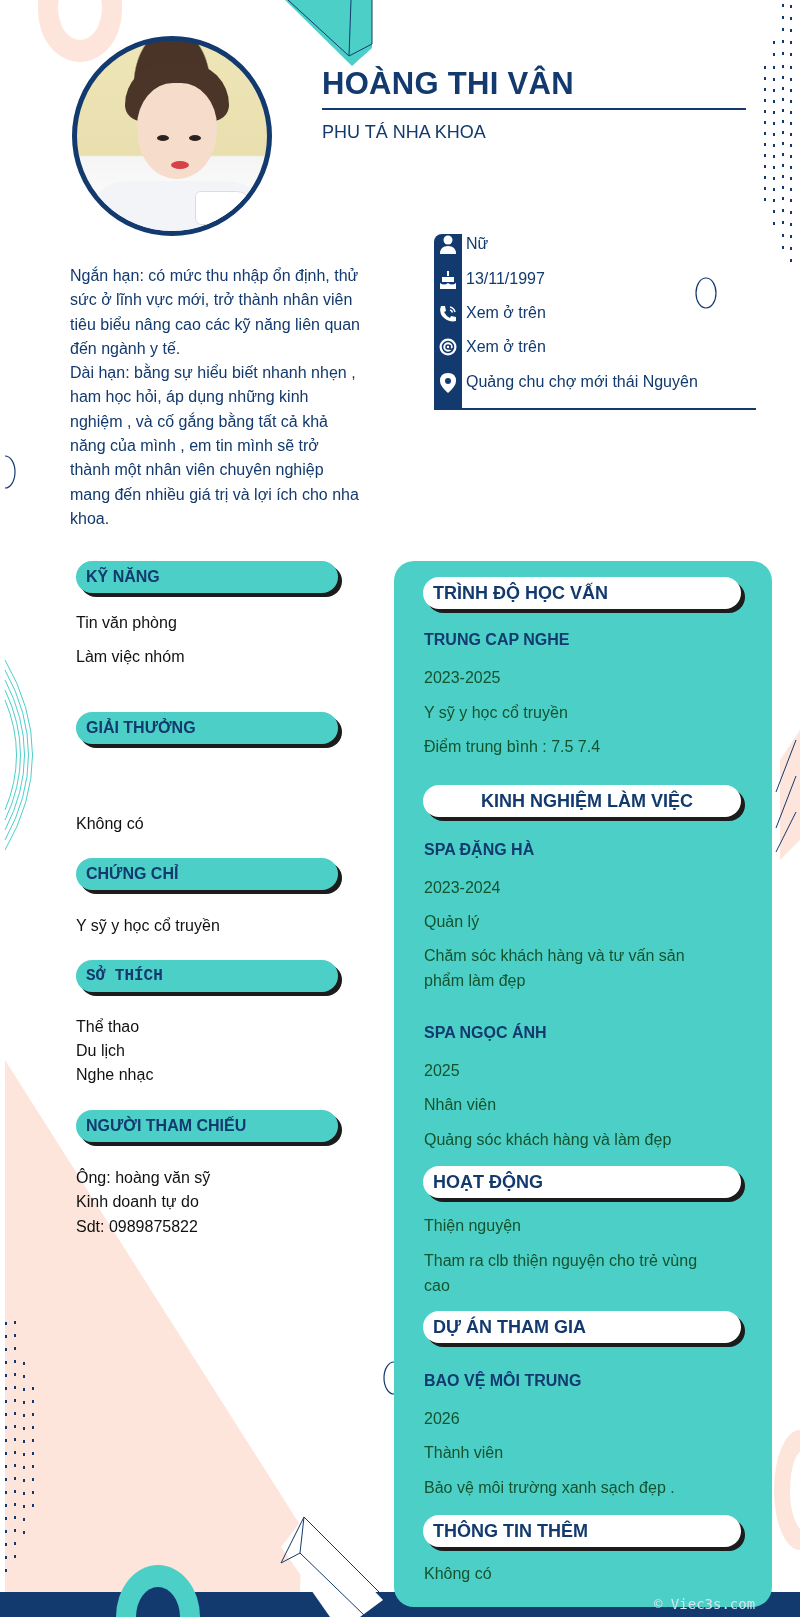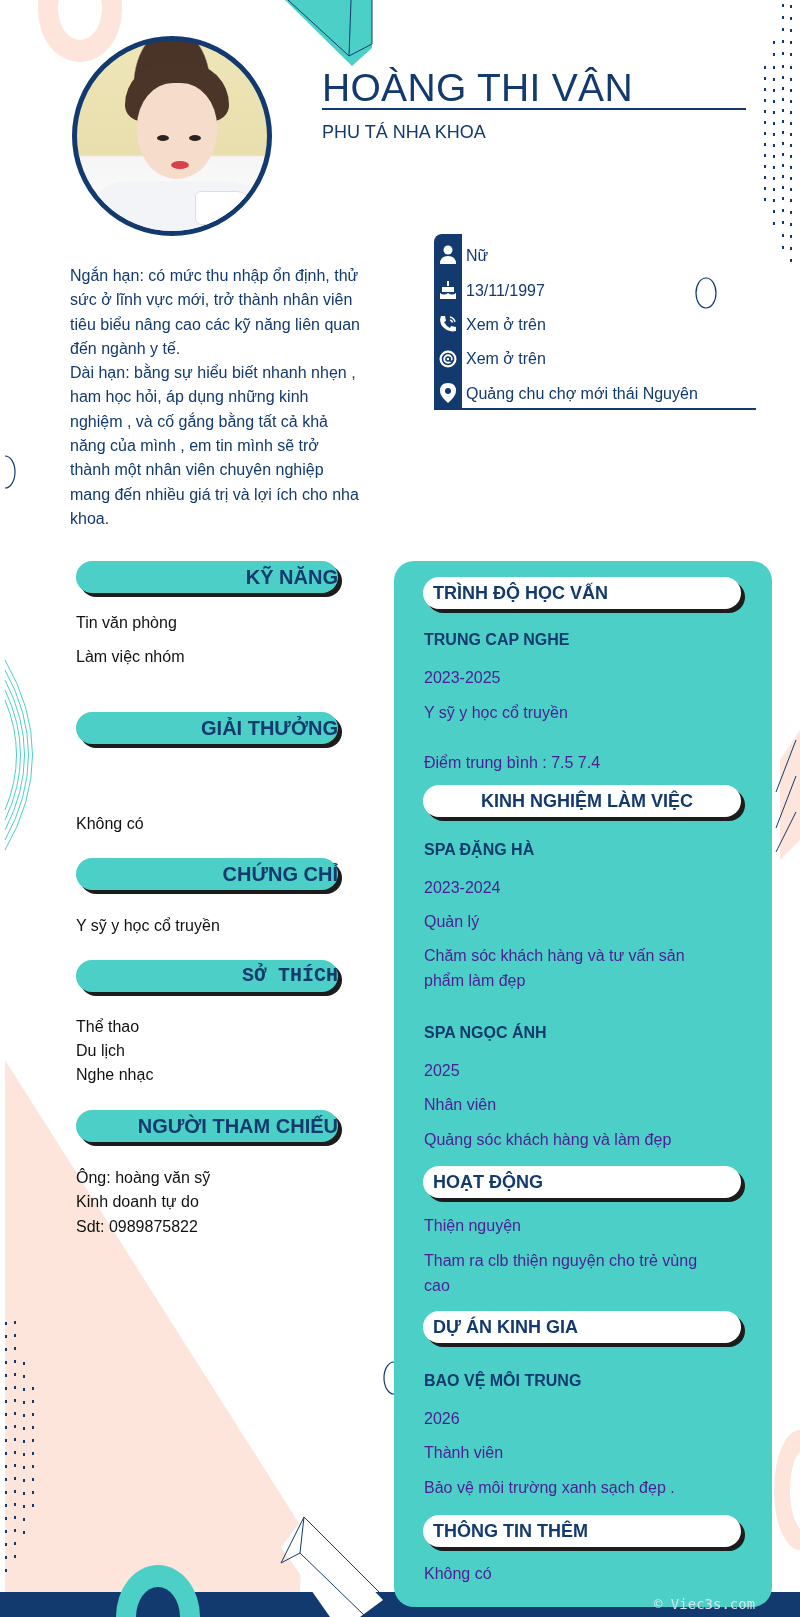--- a/index.html
+++ b/index.html
@@ -18,52 +18,52 @@
   }
   .avatar .face { position: absolute; left: 60px; top: 42px; width: 80px; height: 96px; border-radius: 45% 45% 50% 50%; background: #f6dccb; }
   .avatar .hair { position: absolute; left: 48px; top: 22px; width: 104px; height: 58px; border-radius: 52px 52px 20px 20px; background: #4b3528; }
   .avatar .eye1, .avatar .eye2 { position: absolute; top: 94px; width: 12px; height: 6px; border-radius: 50%; background: #2c2220; }
   .avatar .eye1 { left: 80px; } .avatar .eye2 { left: 112px; }
   .avatar .lips { position: absolute; left: 94px; top: 120px; width: 18px; height: 8px; border-radius: 50%; background: #d8404a; }
   .avatar .coat { position: absolute; left: 10px; top: 140px; width: 180px; height: 70px; border-radius: 40px 40px 0 0; background: #f3f4f7; }
   .avatar .mask { position: absolute; left: 118px; top: 150px; width: 56px; height: 34px; border-radius: 8px 20px 30px 10px; background: #ffffff; border: 1px solid #ddd; }
 
   .name {
-    position: absolute; left: 322px; top: 66px; font-weight: normal; font-size: 39px;
+    position: absolute; left: 322px; top: 66px; font-weight: bold; font-size: 31px;
     letter-spacing: 0.3px; color: #123a6e;
   }
   .name-rule { position: absolute; left: 322px; top: 108px; width: 424px; height: 2px; background: #123a6e; }
   .job { position: absolute; left: 322px; top: 122px; font-size: 18px; color: #123a6e; }
 
   
   .contact-bar { position: absolute; left: 434px; top: 234px; width: 28px; height: 176px; background: #123a6e; border-radius: 8px 0 0 0; }
   .contact-rule { position: absolute; left: 434px; top: 408px; width: 322px; height: 2px; background: #123a6e; }
-  .contact-row { position: absolute; left: 434px; height: 30px; display: flex; align-items: flex-end; }
+  .contact-row { position: absolute; left: 434px; height: 30px; display: flex; align-items: flex-start; }
   .contact-row .ic { width: 28px; display: flex; justify-content: center; align-items: center; }
   .contact-row .txt { margin-left: 4px; font-size: 16px; color: #123a6e; }
 
   
   .objective { position: absolute; left: 70px; top: 264px; width: 290px; font-size: 16px; line-height: 24.3px; color: #123a6e; }
 
   
   .pill {
     position: absolute; left: 76px; width: 262px; height: 32px; border-radius: 16px;
     background: #4ccfc7; box-shadow: 4px 4px 0 #1c1c1c;
-    font-weight: bold; font-size: 20px; color: #123a6e; padding-left: 10px; line-height: 32px; text-align: right;
+    font-weight: bold; font-size: 16px; color: #123a6e; padding-left: 10px; line-height: 32px;
   }
   .pill-white {
     position: absolute; left: 423px; width: 318px; height: 32px; border-radius: 16px;
     background: #ffffff; box-shadow: 4px 4px 0 #1c1c1c;
     font-weight: bold; font-size: 18px; color: #123a6e; padding-left: 10px; line-height: 32px;
   }
   .ltext { position: absolute; left: 76px; font-size: 16px; color: #111; }
 
   
   .card { position: absolute; left: 394px; top: 561px; width: 378px; height: 1046px; background: #4ccfc7; border-radius: 20px; }
-  .rtext { position: absolute; left: 424px; font-size: 16px; color: #4c1d95; line-height: 25px; width: 300px; }
+  .rtext { position: absolute; left: 424px; font-size: 16px; color: #14532d; line-height: 25px; width: 300px; }
   .rtitle { position: absolute; left: 424px; font-size: 16px; font-weight: bold; color: #123a6e; }
   .watermark { position: absolute; left: 654px; top: 1596px; font-family: "DejaVu Sans Mono", monospace; font-size: 14px; color: #d9e3ef; }
 </style>
 </head>
 <body>
 
 <svg class="deco" width="800" height="1617" style="left:0;top:0;">
 
   <path d="M38,0 A42 42 0 0 0 122,0 L102,0 A22 22 0 0 1 58,0 Z" fill="#fde5dc"></path>
   <ellipse cx="80" cy="10" rx="42" ry="52" fill="#fde5dc"></ellipse>
@@ -346,38 +346,38 @@
 <div class="ltext" style="top:1169px;">Ông: hoàng văn sỹ</div>
 <div class="ltext" style="top:1193px;">Kinh doanh tự do</div>
 <div class="ltext" style="top:1218px;">Sdt: 0989875822</div>
 
 <div class="card"></div>
 
 <div class="pill-white" style="top:577px;">TRÌNH ĐỘ HỌC VẤN</div>
 <div class="rtitle" style="top:631px;">TRUNG CAP NGHE</div>
 <div class="rtext" style="top:665px;">2023-2025</div>
 <div class="rtext" style="top:700px;">Y sỹ y học cổ truyền</div>
-<div class="rtext" style="top:734px;margin-top:16px;">Điểm trung bình : 7.5   7.4</div>
+<div class="rtext" style="top:734px;">Điểm trung bình : 7.5   7.4</div>
 
 <div class="pill-white" style="top:785px;text-align:center;">KINH NGHIỆM LÀM VIỆC</div>
 <div class="rtitle" style="top:841px;">SPA ĐẶNG HÀ</div>
 <div class="rtext" style="top:875px;">2023-2024</div>
 <div class="rtext" style="top:909px;">Quản lý</div>
 <div class="rtext" style="top:943px;">Chăm sóc khách hàng và tư vấn sản phẩm làm đẹp</div>
 
 <div class="rtitle" style="top:1024px;">SPA NGỌC ÁNH</div>
 <div class="rtext" style="top:1058px;">2025</div>
 <div class="rtext" style="top:1092px;">Nhân viên</div>
 <div class="rtext" style="top:1127px;">Quảng sóc khách hàng và làm đẹp</div>
 
 <div class="pill-white" style="top:1166px;">HOẠT ĐỘNG</div>
 <div class="rtext" style="top:1213px;">Thiện nguyện</div>
 <div class="rtext" style="top:1248px;">Tham ra clb thiện nguyện cho trẻ vùng cao</div>
 
-<div class="pill-white" style="top:1311px;">DỰ ÁN KINH GIA</div>
+<div class="pill-white" style="top:1311px;">DỰ ÁN THAM GIA</div>
 <div class="rtitle" style="top:1372px;">BAO VỆ MÔI TRUNG</div>
 <div class="rtext" style="top:1406px;">2026</div>
 <div class="rtext" style="top:1440px;">Thành viên</div>
 <div class="rtext" style="top:1475px;">Bảo vệ môi trường xanh sạch đẹp .</div>
 
 <div class="pill-white" style="top:1515px;">THÔNG TIN THÊM</div>
 <div class="rtext" style="top:1561px;">Không có</div>
 
 <div class="watermark">© Viec3s.com</div>
 

